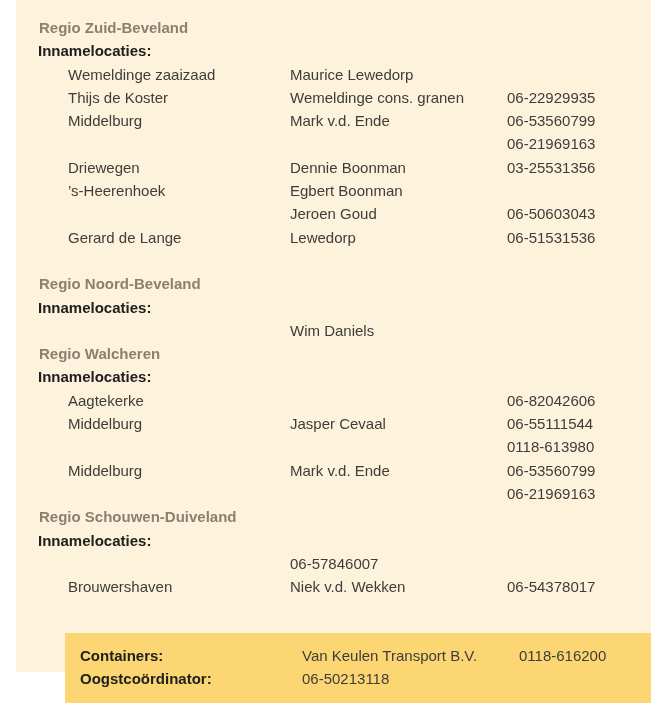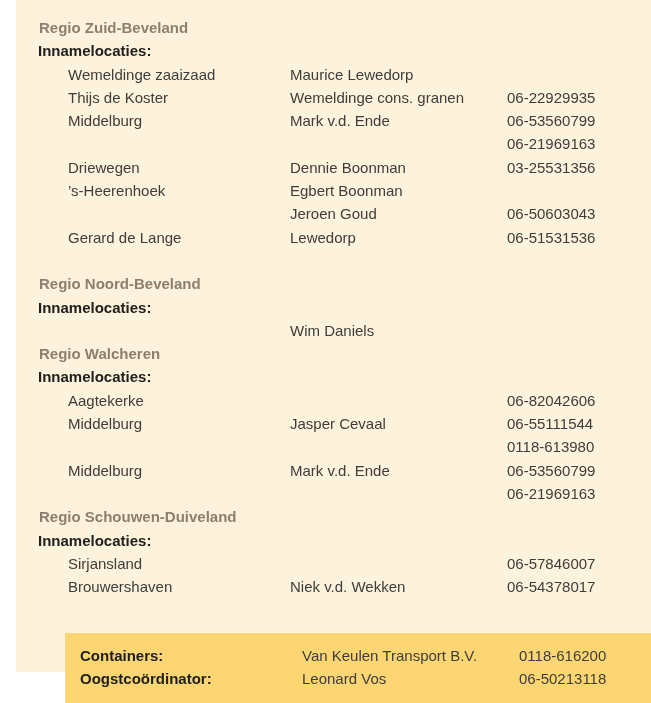--- a/index.html
+++ b/index.html
@@ -135,36 +135,34 @@
         <div class="line row">
           <div class="cell"></div>
           <div class="cell"></div>
           <div class="cell">06-21969163</div>
         </div>
       </div>
       <div class="section">
         <div class="line section-title">Regio Schouwen-Duiveland</div>
         <div class="line section-subtitle">Innamelocaties:</div>
         <div class="line row">
-          <div class="cell">Sirjansland</div>
           <div class="cell"></div>
           <div class="cell">06-57846007</div>
         </div>
         <div class="line row">
           <div class="cell">Brouwershaven</div>
           <div class="cell">Niek v.d. Wekken</div>
           <div class="cell">06-54378017</div>
         </div>
       </div>
     </div>
   <div class="footer" id="footer-root">
       <div class="frow">
         <div class="cell flabel">Containers:</div>
         <div class="cell">Van Keulen Transport B.V.</div>
         <div class="cell">0118-616200</div>
       </div>
       <div class="frow">
         <div class="cell flabel">Oogstcoördinator:</div>
-        <div class="cell">Leonard Vos</div>
         <div class="cell">06-50213118</div>
       </div>
     </div>
 </div>
 
 </body></html>

